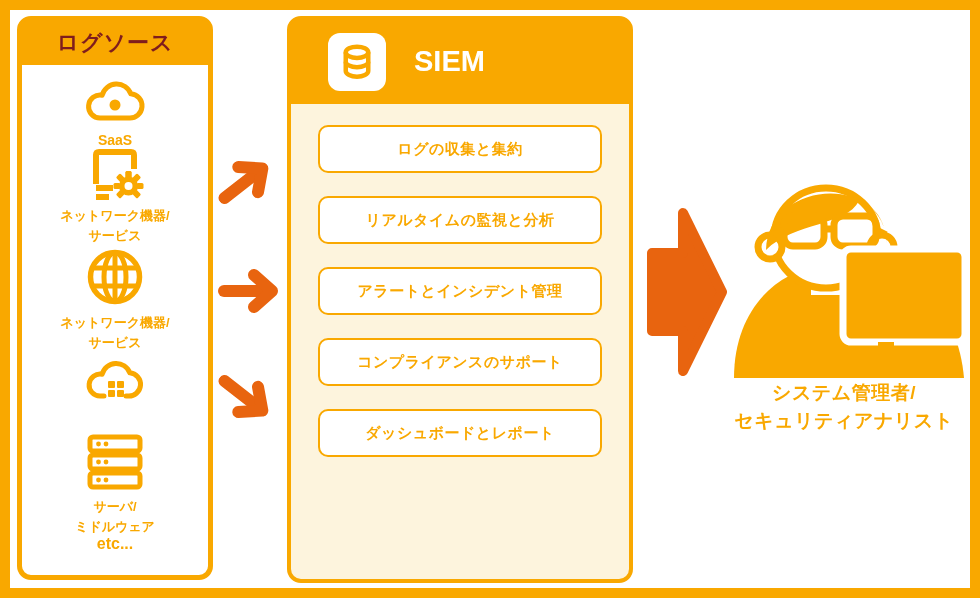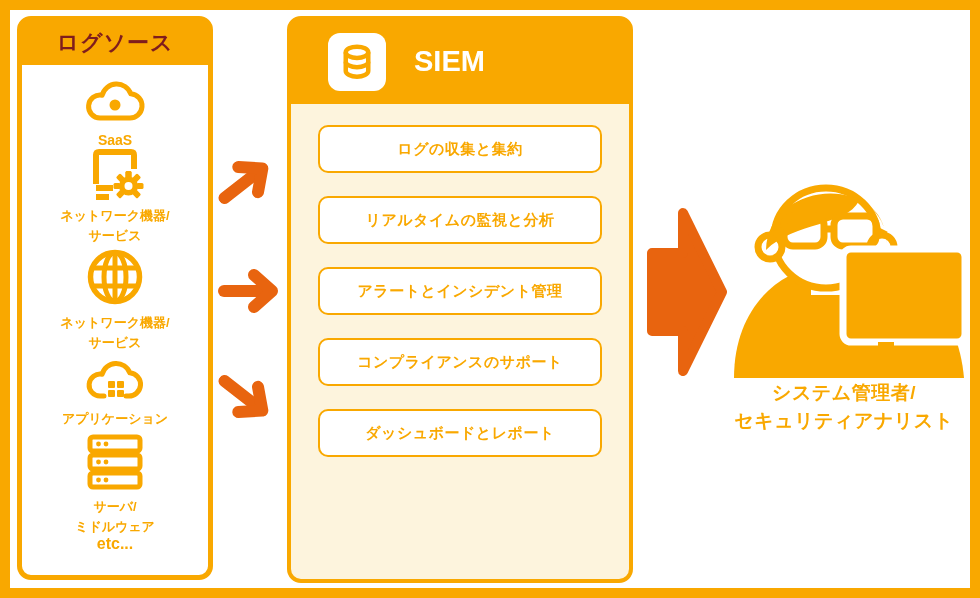--- a/index.html
+++ b/index.html
@@ -164,21 +164,20 @@
         <svg width="64" height="48" viewBox="0 0 64 48">
           <path d="M21,41 H17 a11,11 0 1 1 2.2,-21.8 a14.5,14.5 0 0 1 27.6,-1.4 A11,11 0 0 1 45,41 h-2" fill="none" stroke="currentColor" stroke-width="5" stroke-linejoin="round" stroke-linecap="round"></path>
           <g fill="currentColor">
             <rect x="25" y="26" width="7" height="7" rx="1"></rect>
             <rect x="34" y="26" width="7" height="7" rx="1"></rect>
             <rect x="25" y="35" width="7" height="7" rx="1"></rect>
             <rect x="34" y="35" width="7" height="7" rx="1"></rect>
           </g>
         </svg>
       </span>
-      <span class="ls-label">アプリケーション</span>
     </div>
 
     <div class="ls-item" style="top:412px">
       <span class="icon">
         <svg width="60" height="58" viewBox="0 0 60 58">
           <g fill="none" stroke="currentColor" stroke-width="5">
             <rect x="5" y="4" width="50" height="14" rx="3"></rect>
             <rect x="5" y="22" width="50" height="14" rx="3"></rect>
             <rect x="5" y="40" width="50" height="14" rx="3"></rect>
           </g>

